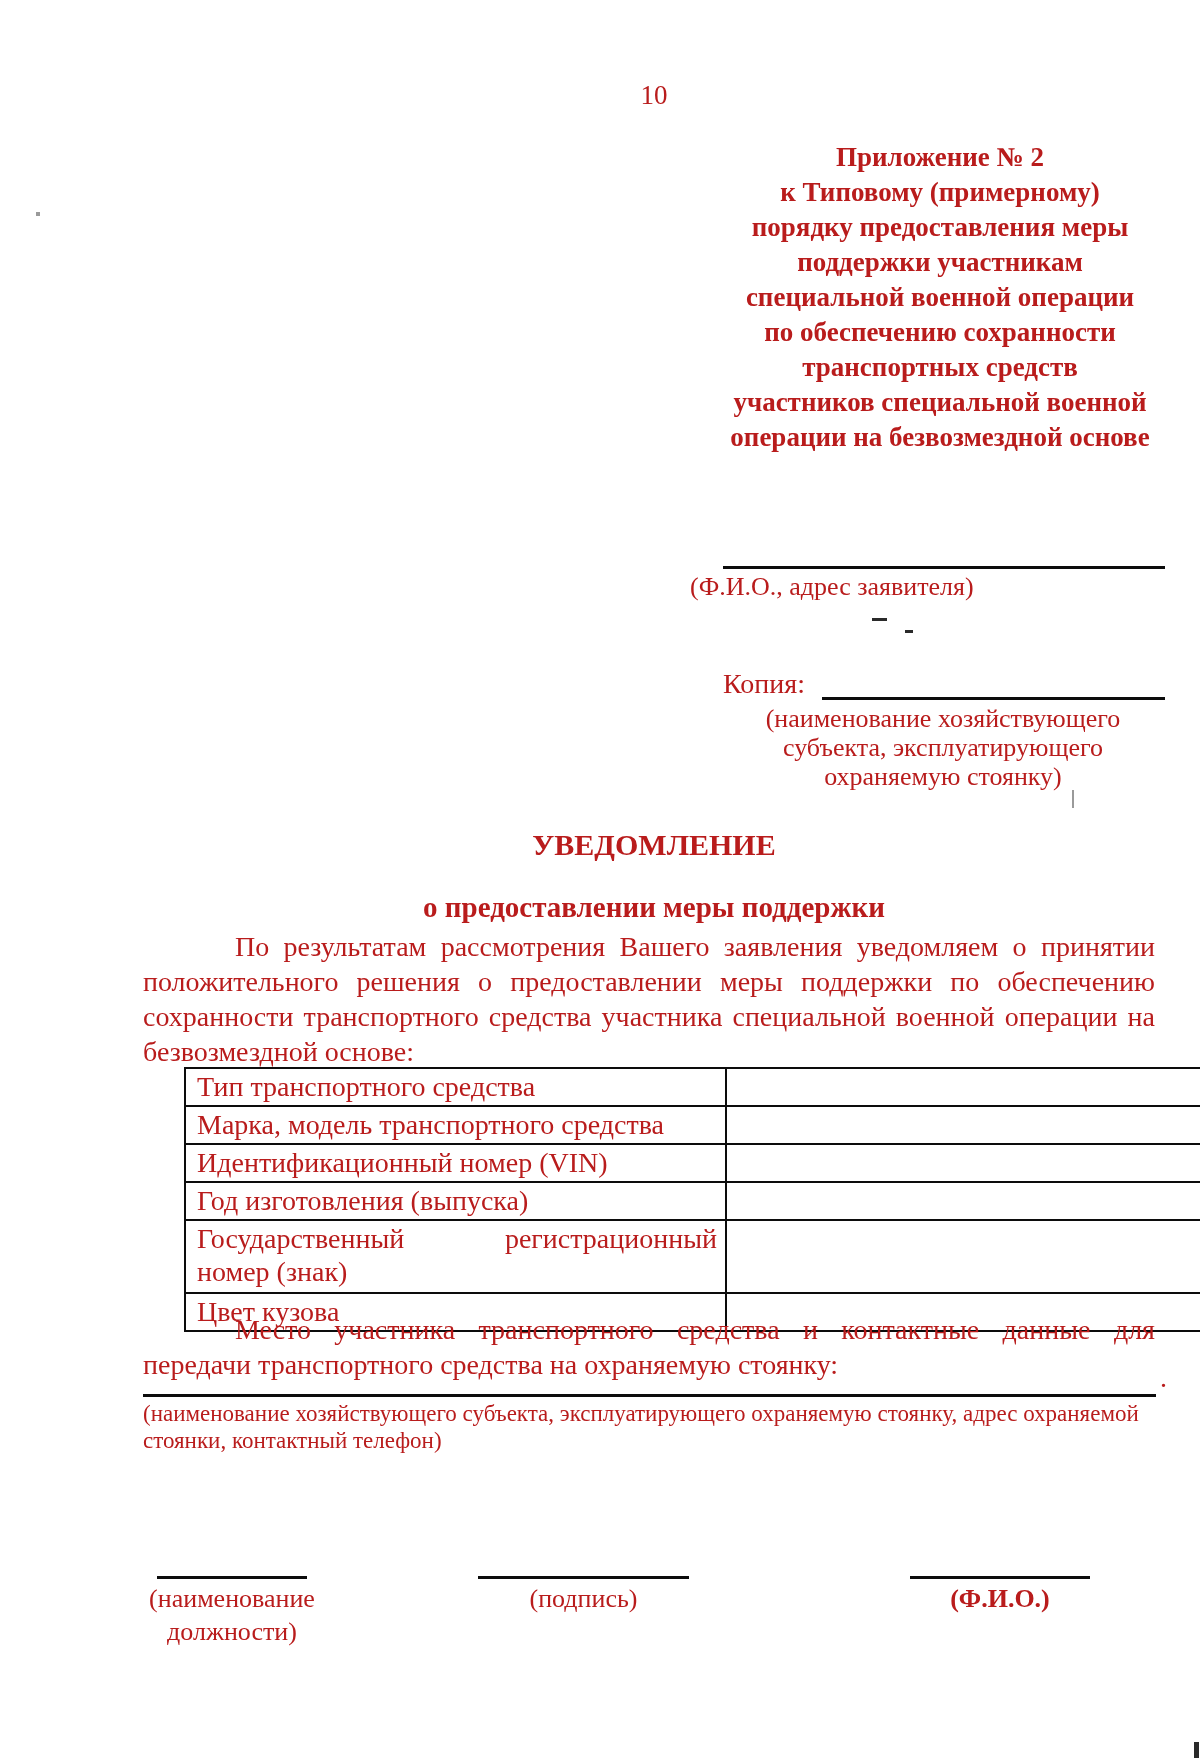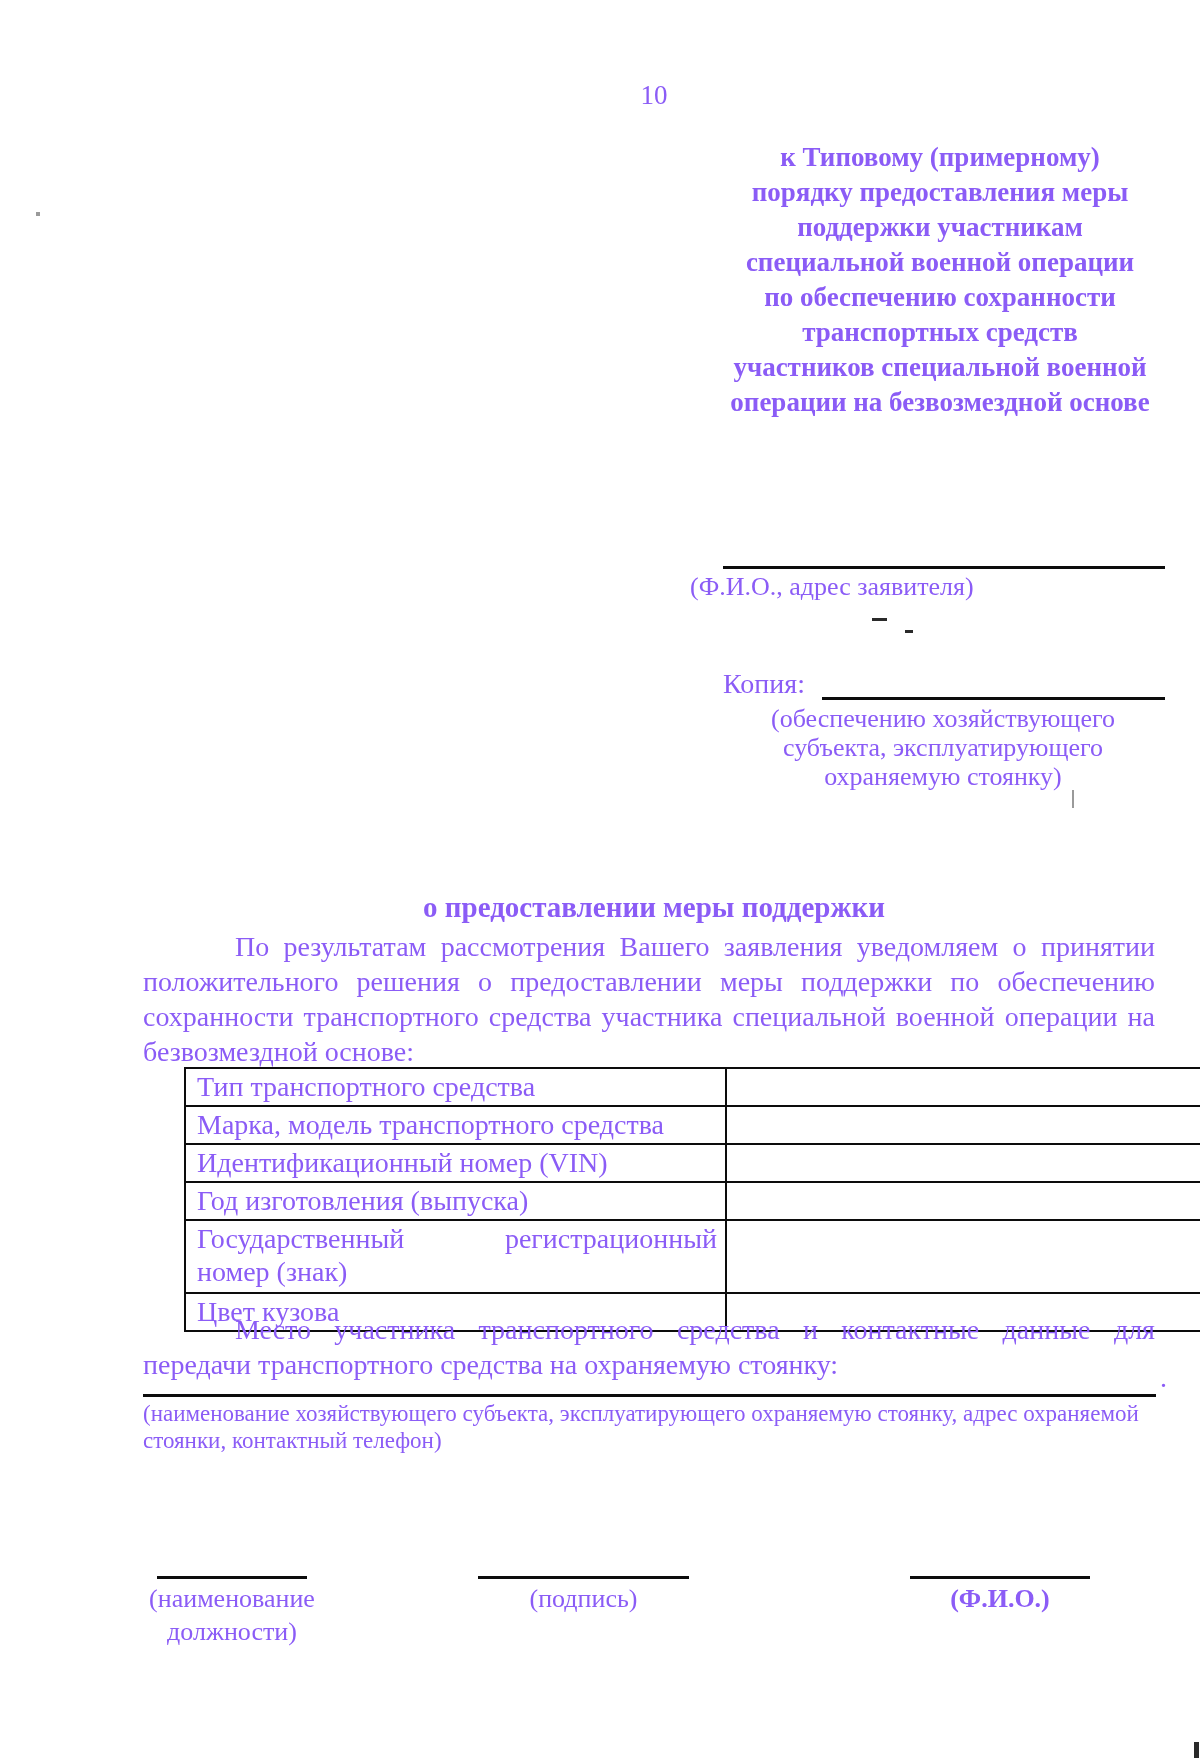--- a/index.html
+++ b/index.html
@@ -1,18 +1,18 @@
 <!DOCTYPE html>
 <html><head>
 <meta charset="utf-8">
 <style>
   html,body{margin:0;padding:0;background:#e8e8e8;}
   .page{
     position:relative;width:1200px;height:1760px;background:#ffffff;
-    margin:0 auto;overflow:hidden;color:#8b5cf6;
+    margin:0 auto;overflow:hidden;color:#b91c1c;
     font-family:"Liberation Serif","DejaVu Serif",serif;
   }
   .abs{position:absolute;}
   .pagenum{top:80px;left:143px;width:1022px;font-size:27px;text-align:center;}
   .appendix{top:140px;left:690px;width:500px;text-align:center;
             font-size:27px;font-weight:bold;line-height:35px;}
   .form-label{top:478px;left:690px;width:500px;text-align:center;font-size:28px;}
   .rule{border-bottom:3px solid #0c0c0c;}
   .fio-line{top:540px;left:723px;width:442px;height:26px;}
   .fio-caption{top:572px;left:690px;width:500px;text-align:left;font-size:26px;}
@@ -48,20 +48,21 @@
   .speck.light{background:#9a9a9a;}
 </style>
 </head>
 <body>
 
 <div class="page">
 
   <div class="abs pagenum">10</div>
 
   <div class="abs appendix">
+    <div>Приложение № 2</div>
     <div>к Типовому (примерному)</div>
     <div>порядку предоставления меры</div>
     <div>поддержки участникам</div>
     <div>специальной военной операции</div>
     <div>по обеспечению сохранности</div>
     <div>транспортных средств</div>
     <div>участников специальной военной</div>
     <div>операции на безвозмездной основе</div>
   </div>
 
@@ -71,25 +72,26 @@
 
   <div class="speck" style="left:872px;top:618px;width:15px;height:3px;"></div>
   <div class="speck" style="left:905px;top:630px;width:8px;height:3px;"></div>
   <div class="speck light" style="left:1072px;top:790px;width:2px;height:18px;"></div>
   <div class="speck light" style="left:36px;top:212px;width:4px;height:4px;"></div>
   <div class="speck" style="left:1194px;top:1742px;width:5px;height:16px;"></div>
 
   <div class="abs kopiya-label">Копия:</div>
   <div class="abs rule kopiya-line"></div>
   <div class="abs kopiya-caption">
-    <div>(обеспечению хозяйствующего</div>
+    <div>(наименование хозяйствующего</div>
     <div>субъекта, эксплуатирующего</div>
     <div>охраняемую стоянку)</div>
   </div>
 
+  <div class="abs title1">УВЕДОМЛЕНИЕ</div>
   <div class="abs title2">о предоставлении меры поддержки</div>
 
   <div class="abs para para1">По результатам рассмотрения Вашего заявления уведомляем о принятии положительного решения о предоставлении меры поддержки по обеспечению сохранности транспортного средства участника специальной военной операции на безвозмездной основе:</div>
 
   <table class="vtable">
     <tbody>
         <tr class="single">
       <td class="lab">Тип транспортного средства</td>
       <td></td>
     </tr>

